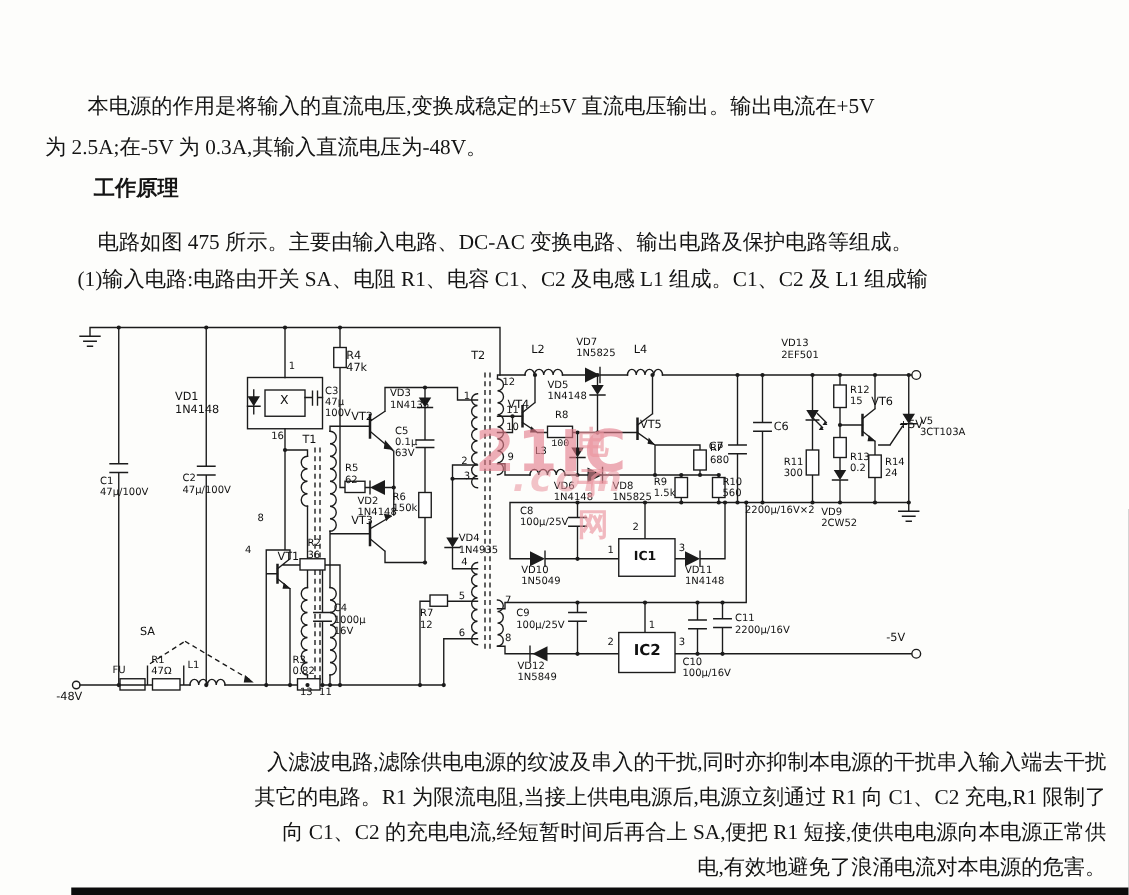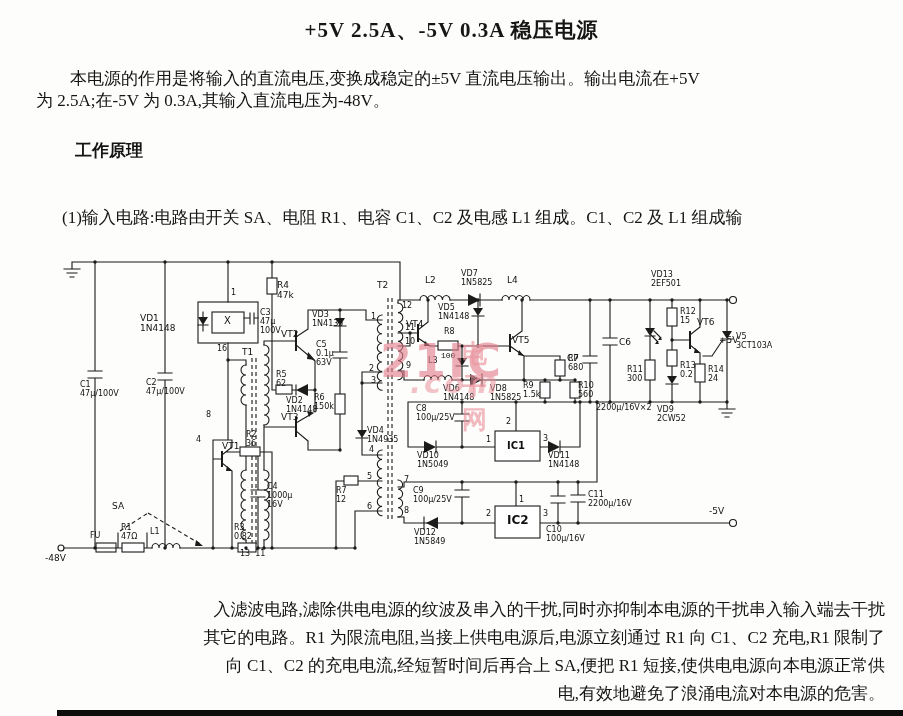--- a/index.html
+++ b/index.html
@@ -1,20 +1,20 @@
 <!DOCTYPE html>
 <html><head>
 <meta charset="utf-8">
 <style>
   html,body{margin:0;padding:0;background:#9a9a9a;}
   .page{position:relative;width:903px;height:716px;background:#fdfdfb;overflow:hidden;
         font-family:"Liberation Serif","DejaVu Serif",serif;color:#161616;}
   .title{position:absolute;top:16px;left:0;width:100%;text-align:center;margin:0;
          font-size:21px;font-weight:bold;letter-spacing:1px;}
-  .body-text{position:absolute;margin:0;font-size:17px;line-height:22px;
+  .body-text{position:absolute;margin:0;font-size:17px;line-height:33px;
              white-space:pre-line;color:#141414;}
   #intro{top:68px;left:36px;width:842px;text-indent:2em;}
   #heading{top:140px;left:75px;font-size:17px;font-weight:bold;line-height:22px;}
   #para1{top:177px;left:78px;width:800px;}
   #para2{top:207px;left:62px;width:820px;}
   #outro{top:596px;left:35px;width:850px;line-height:28px;text-align:right;}
   .diagram{position:absolute;left:0;top:0;width:903px;height:716px;}
   .diagram svg{position:absolute;left:0;top:0;}
   .slabel{position:absolute;font-family:"DejaVu Sans","Liberation Sans",sans-serif;
           font-size:9px;line-height:1.12;color:#111;white-space:pre;z-index:3;}
@@ -24,24 +24,24 @@
   .wm-big{left:380px;top:334px;font-size:46px;color:rgba(227,125,138,0.62);letter-spacing:2px;}
   .wm-cn{left:462px;top:337px;font-size:25px;color:rgba(236,150,160,0.66);}
   .wm-com{left:410px;top:366px;font-size:29px;font-style:italic;color:rgba(233,145,156,0.55);letter-spacing:3px;}
   .scanbar{position:absolute;top:710px;left:57px;width:846px;height:6px;background:#0c0c0c;}
 </style>
 </head>
 <body>
 
 <div class="page">
 
-  <h1 class="title">+5V 2.5A、-5V 0.3A 稳压电源</h1>
   <p class="body-text" id="intro">本电源的作用是将输入的直流电压,变换成稳定的±5V 直流电压输出。输出电流在+5V
 为 2.5A;在-5V 为 0.3A,其输入直流电压为-48V。</p>
   <h2 class="body-text" id="heading">工作原理</h2>
+  <p class="body-text" id="para1">电路如图 475 所示。主要由输入电路、DC-AC 变换电路、输出电路及保护电路等组成。</p>
   <p class="body-text" id="para2">(1)输入电路:电路由开关 SA、电阻 R1、电容 C1、C2 及电感 L1 组成。C1、C2 及 L1 组成输</p>
 
   <div class="diagram">
     <svg width="903" height="716" viewBox="0 0 903 716">
 
       <g stroke="#1b1b1b" stroke-width="1.1" fill="none" stroke-linecap="square">
         <path d="M72,262 H400 M400,262 V300
                  M72,262 V269 M64,269 H80 M67,273 H77 M70,277 H74
                  M95,262 V371 M95,379 V548 M88,371 H102 M88,378 H102
                  M165,262 V373 M165,380 V548 M158,373 H172 M158,380 H172
@@ -309,21 +309,21 @@
 1N5825</div>
         <div class="slabel" style="left: 568px; top: 355px; font-size: 8px;">RP
 680</div>
         <div class="slabel" style="left: 523px; top: 382px; font-size: 8px;">R9
 1.5k</div>
         <div class="slabel" style="left: 578px; top: 382px; font-size: 8px;">R10
 560</div>
         <div class="slabel" style="left: 619px; top: 337px;">C6</div>
         <div class="slabel" style="left: 567px; top: 353px;">C7</div>
         <div class="slabel" style="left: 596px; top: 404px; font-size: 8px;">2200μ/16V×2</div>
-        <div class="slabel" style="left: 625px; top: 271px; font-size: 8px; margin-left: 26px;">VD13
+        <div class="slabel" style="left: 625px; top: 271px; font-size: 8px;">VD13
 2EF501</div>
         <div class="slabel" style="left: 719px; top: 307px; margin-top: 28px;">+5V</div>
         <div class="slabel" style="left: 680px; top: 308px; font-size: 8px;">R12
 15</div>
         <div class="slabel" style="left: 697px; top: 317px;">VT6</div>
         <div class="slabel" style="left: 736px; top: 333px; font-size: 8px;">V5
 3CT103A</div>
         <div class="slabel" style="left: 680px; top: 362px; font-size: 8px;">R13
 0.2</div>
         <div class="slabel" style="left: 708px; top: 366px; font-size: 8px;">R14

